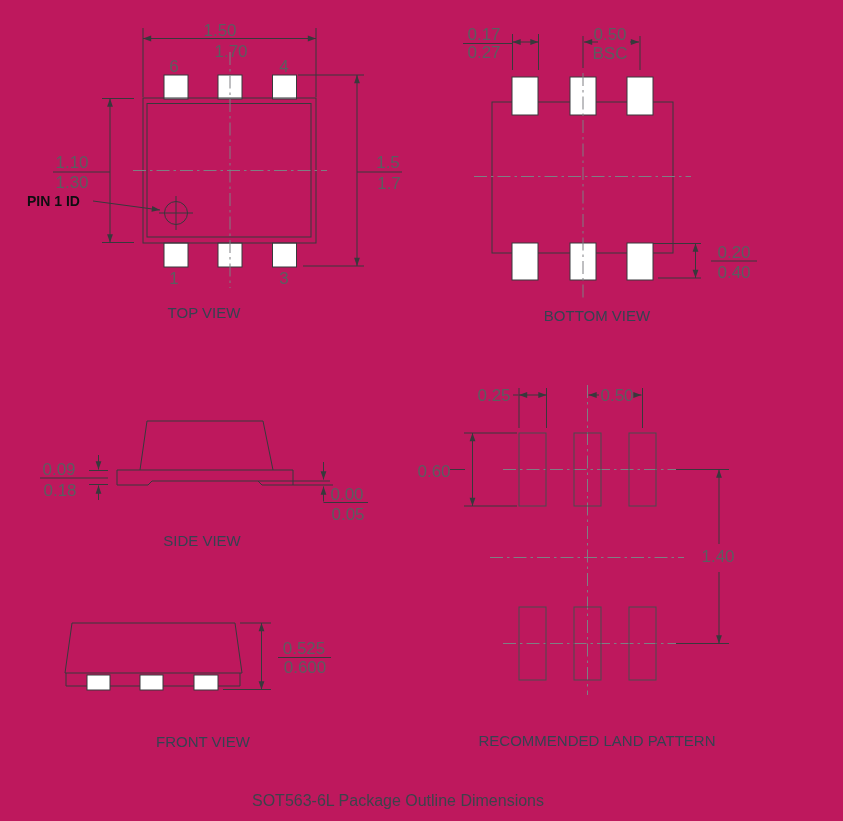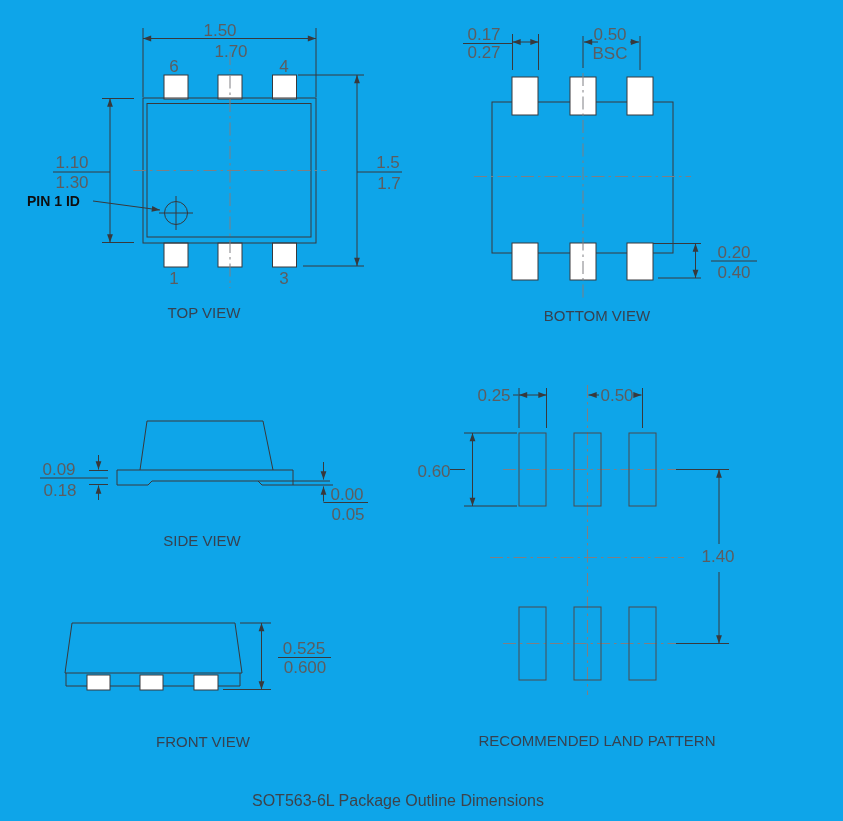--- a/index.html
+++ b/index.html
@@ -1,16 +1,16 @@
 <!DOCTYPE html>
 <html><head>
 <meta charset="utf-8">
 <style>
   html,body{margin:0;padding:0;background:#fff;}
-  .stage{position:relative;width:843px;height:821px;background:#0ea5e9;overflow:hidden;
+  .stage{position:relative;width:843px;height:821px;background:#be185d;overflow:hidden;
          font-family:"Liberation Sans",sans-serif;}
   svg{position:absolute;left:0;top:0;}
   .ln{stroke:#38393c;stroke-width:1;fill:none;}
   .wf{fill:#ffffff;stroke:#38393c;stroke-width:1;}
   .lp{fill:none;stroke:#4a4b4e;stroke-width:1;}
   .cl{stroke:#7e7f83;stroke-width:1;fill:none;stroke-dasharray:13 4 2.5 4;}
   text{font-family:"Liberation Sans",sans-serif;}
   .d{font-size:17px;fill:#5c5d60;}
   .v{font-size:15px;fill:#364251;}
   .cap{font-size:16px;fill:#3d434b;}

